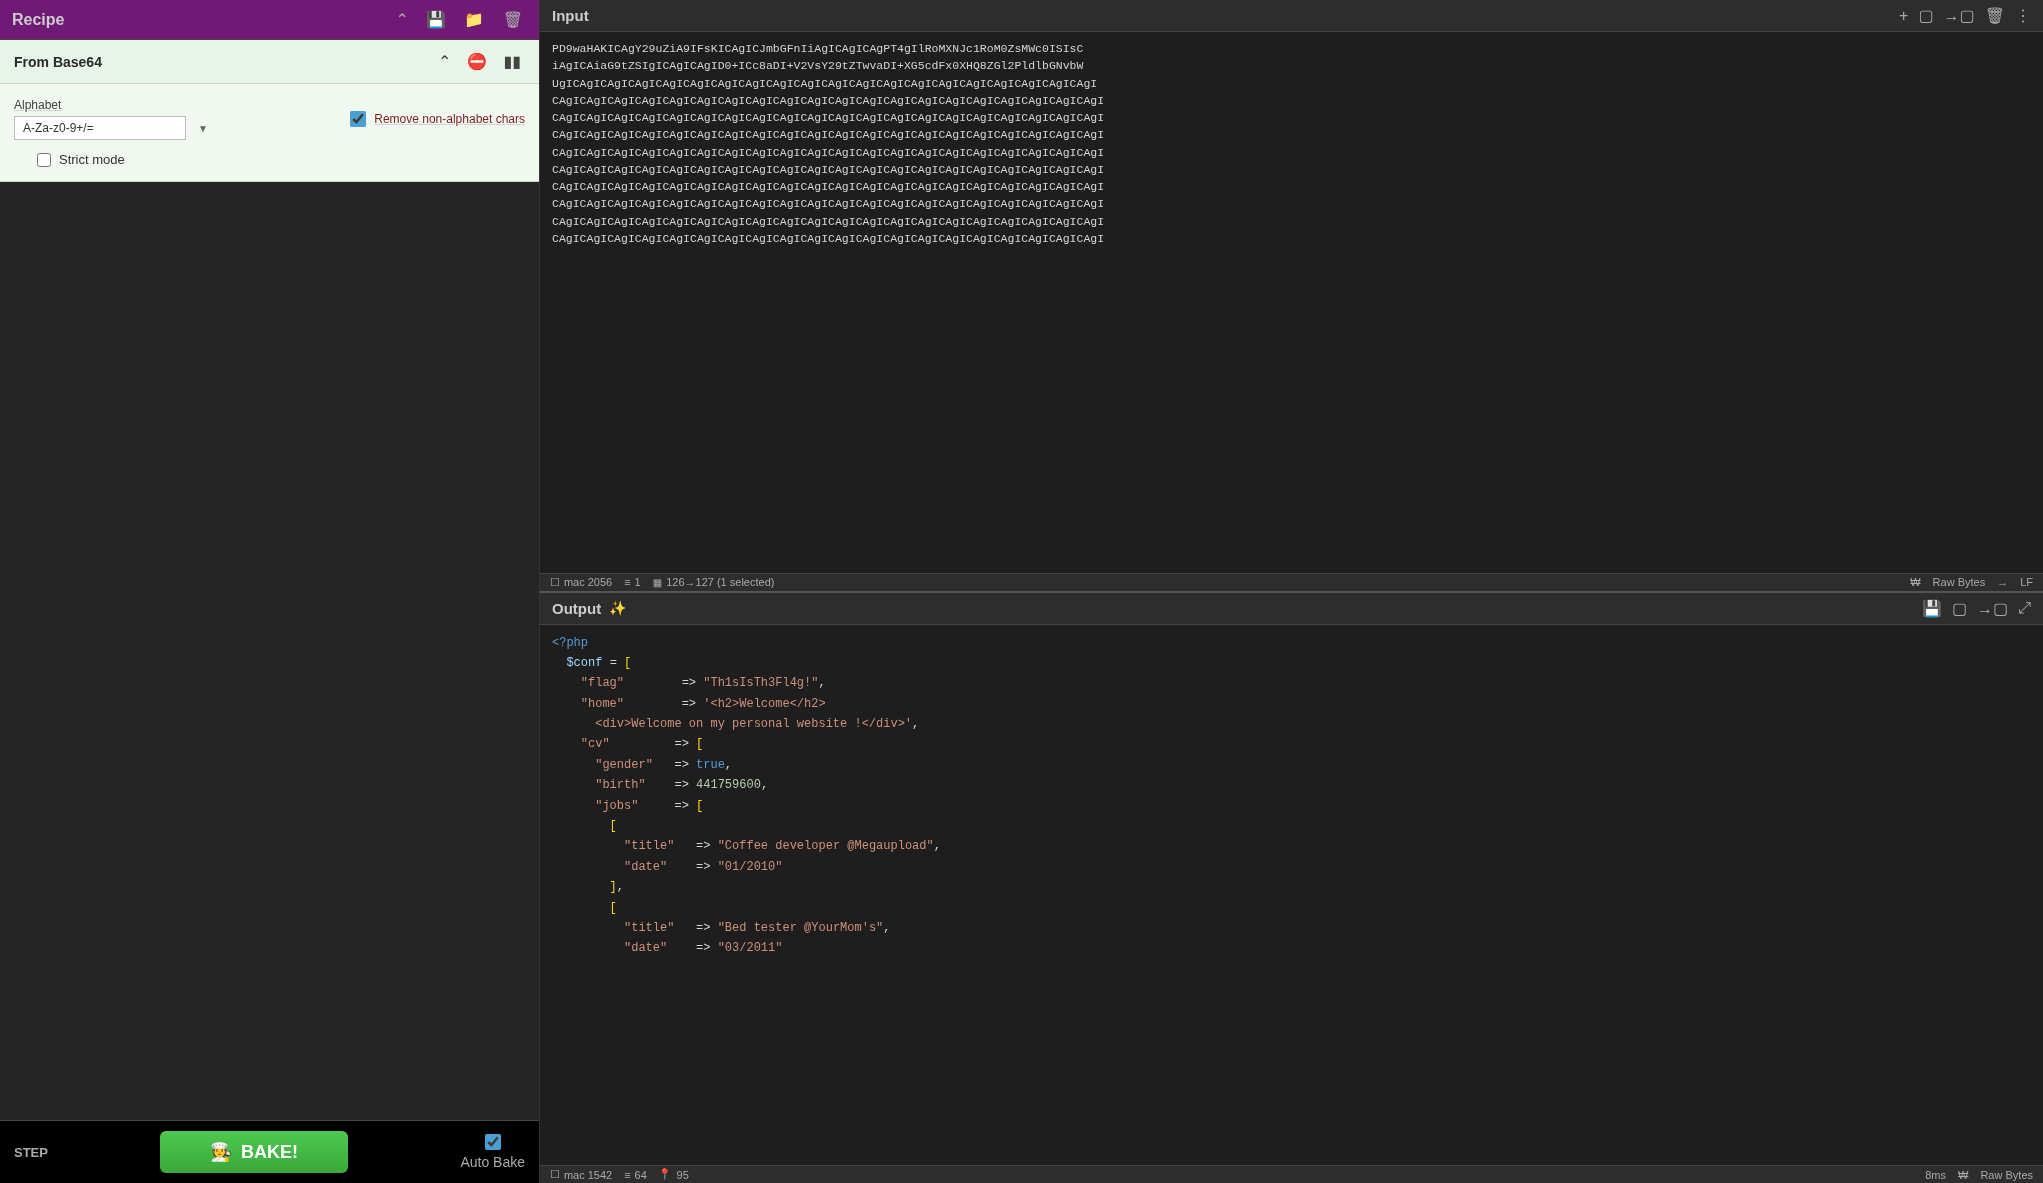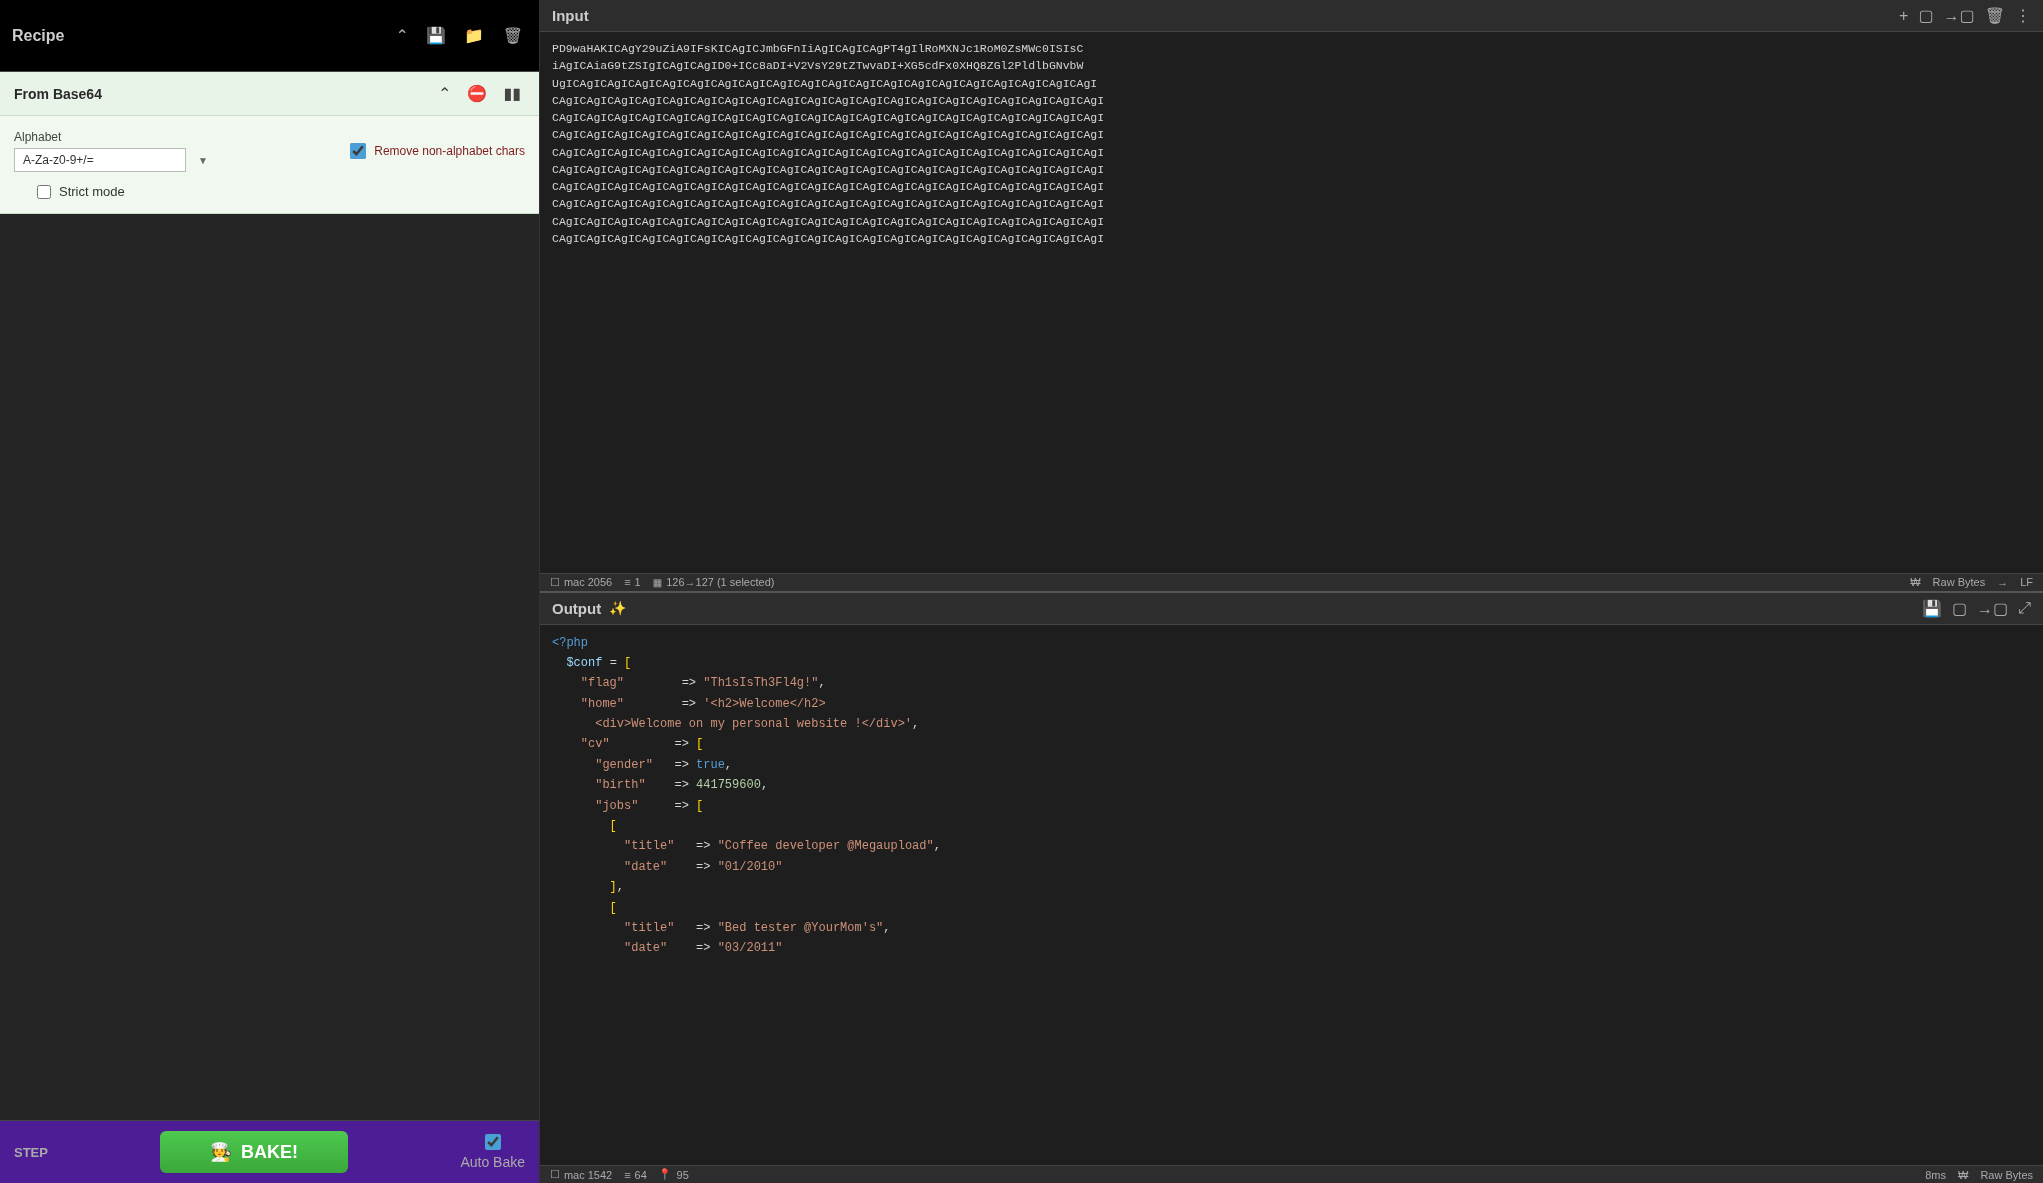--- a/index.html
+++ b/index.html
@@ -20,22 +20,22 @@
       background: #252526;
       border-right: 1px solid #333;
       display: flex;
       flex-direction: column;
     }
 
     .recipe-header {
       display: flex;
       align-items: center;
       justify-content: space-between;
-      padding: 24px 12px;
-      background: #000000;
+      padding: 8px 12px;
+      background: #701a75;
       border-bottom: 1px solid #444;
     }
 
     .recipe-title {
       font-size: 16px;
       font-weight: bold;
       color: #ccc;
     }
 
     .recipe-header-icons {
@@ -79,20 +79,21 @@
     .section-controls {
       padding: 14px;
       background: #f0f8f0;
       border-bottom: 1px solid #c8e0c8;
     }
 
     .control-row {
       display: flex;
       align-items: center;
       margin-bottom: 12px;
+      text-decoration: underline;
     }
 
     .control-label {
       color: #444;
       font-size: 12px;
       margin-bottom: 4px;
     }
 
     .alphabet-container {
       display: flex;
@@ -167,21 +168,21 @@
     .left-spacer {
       flex: 1;
     }
 
     
     .bottom-bar {
       display: flex;
       align-items: center;
       justify-content: space-between;
       padding: 10px 14px;
-      background: #4c1d95;
+      background: #000000;
       border-top: 1px solid #444;
       gap: 16px;
     }
 
     .step-label {
       color: #aaa;
       font-size: 13px;
       font-weight: bold;
     }
 

